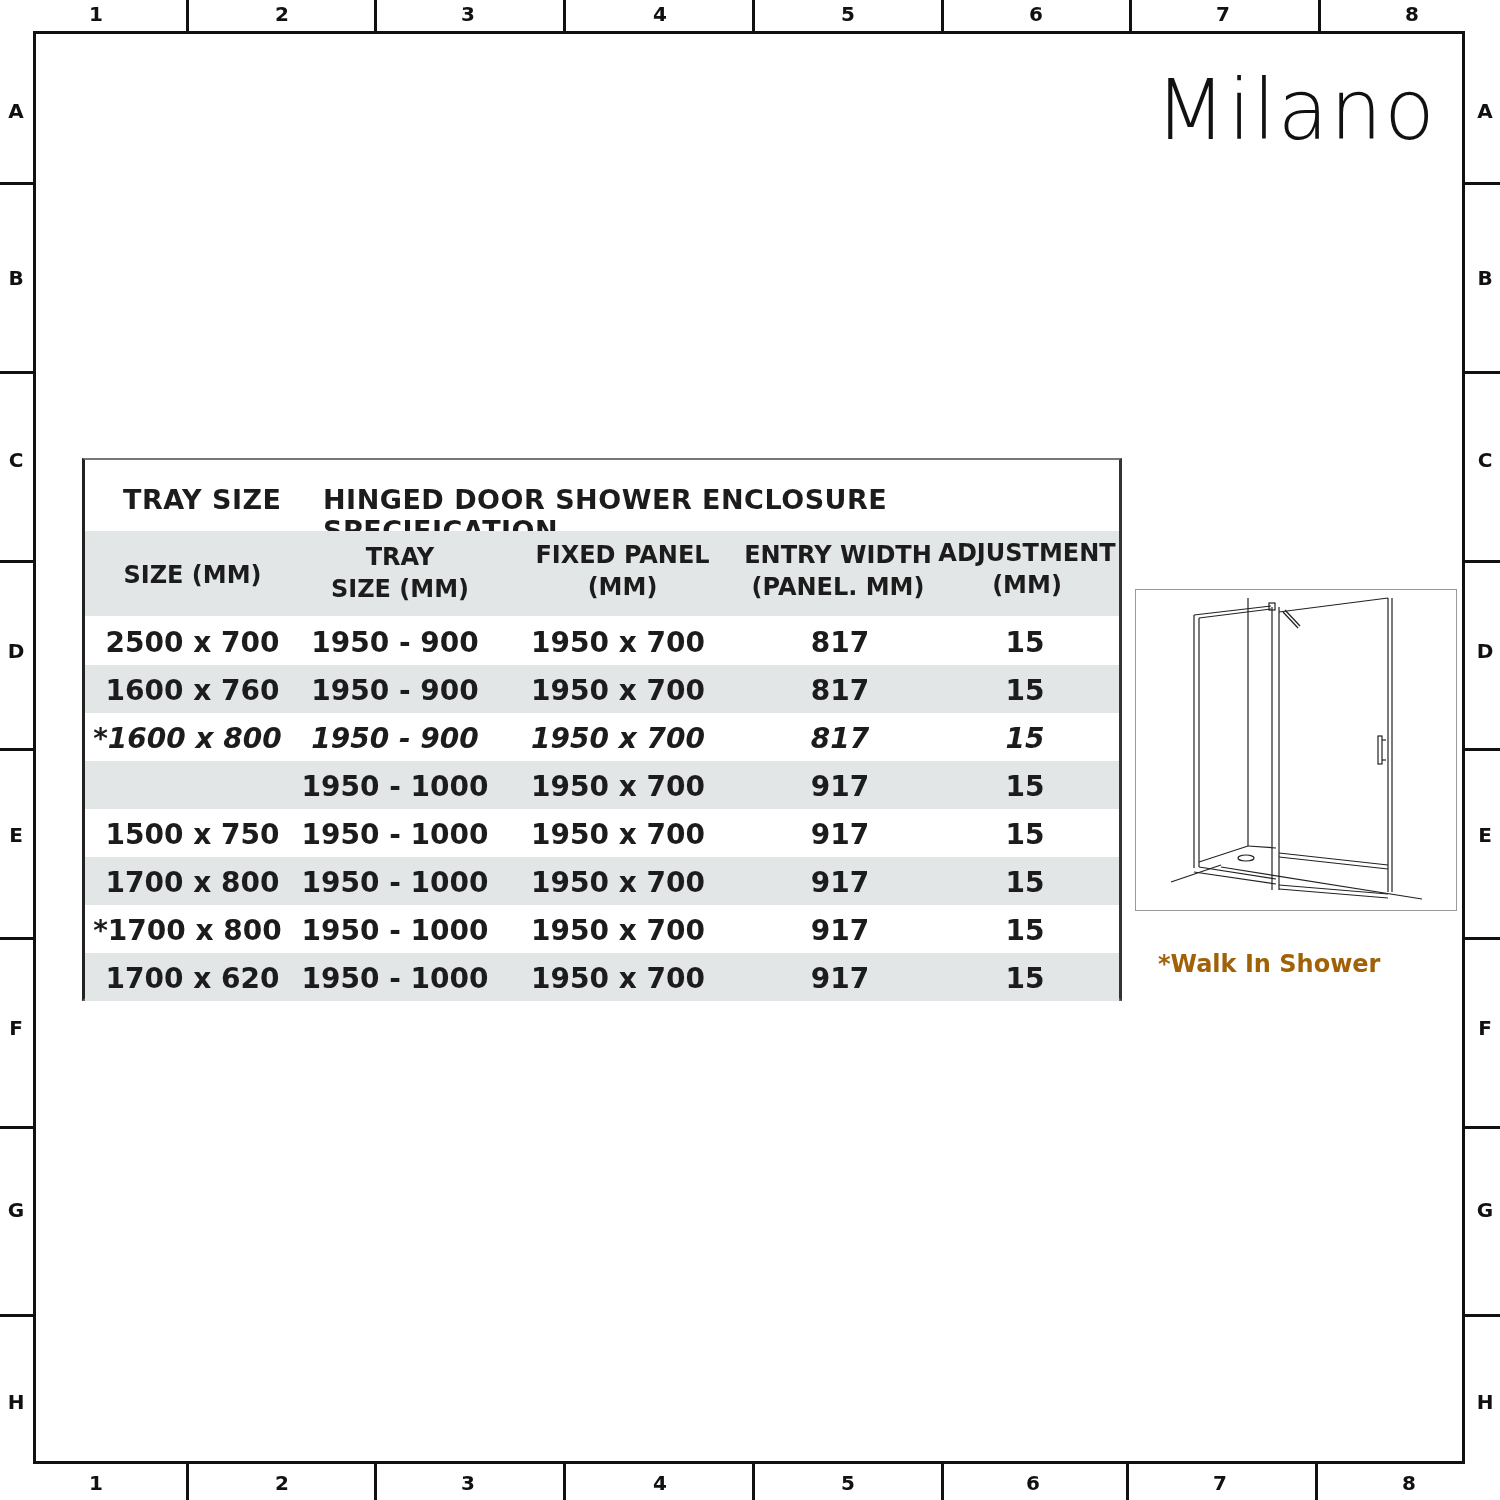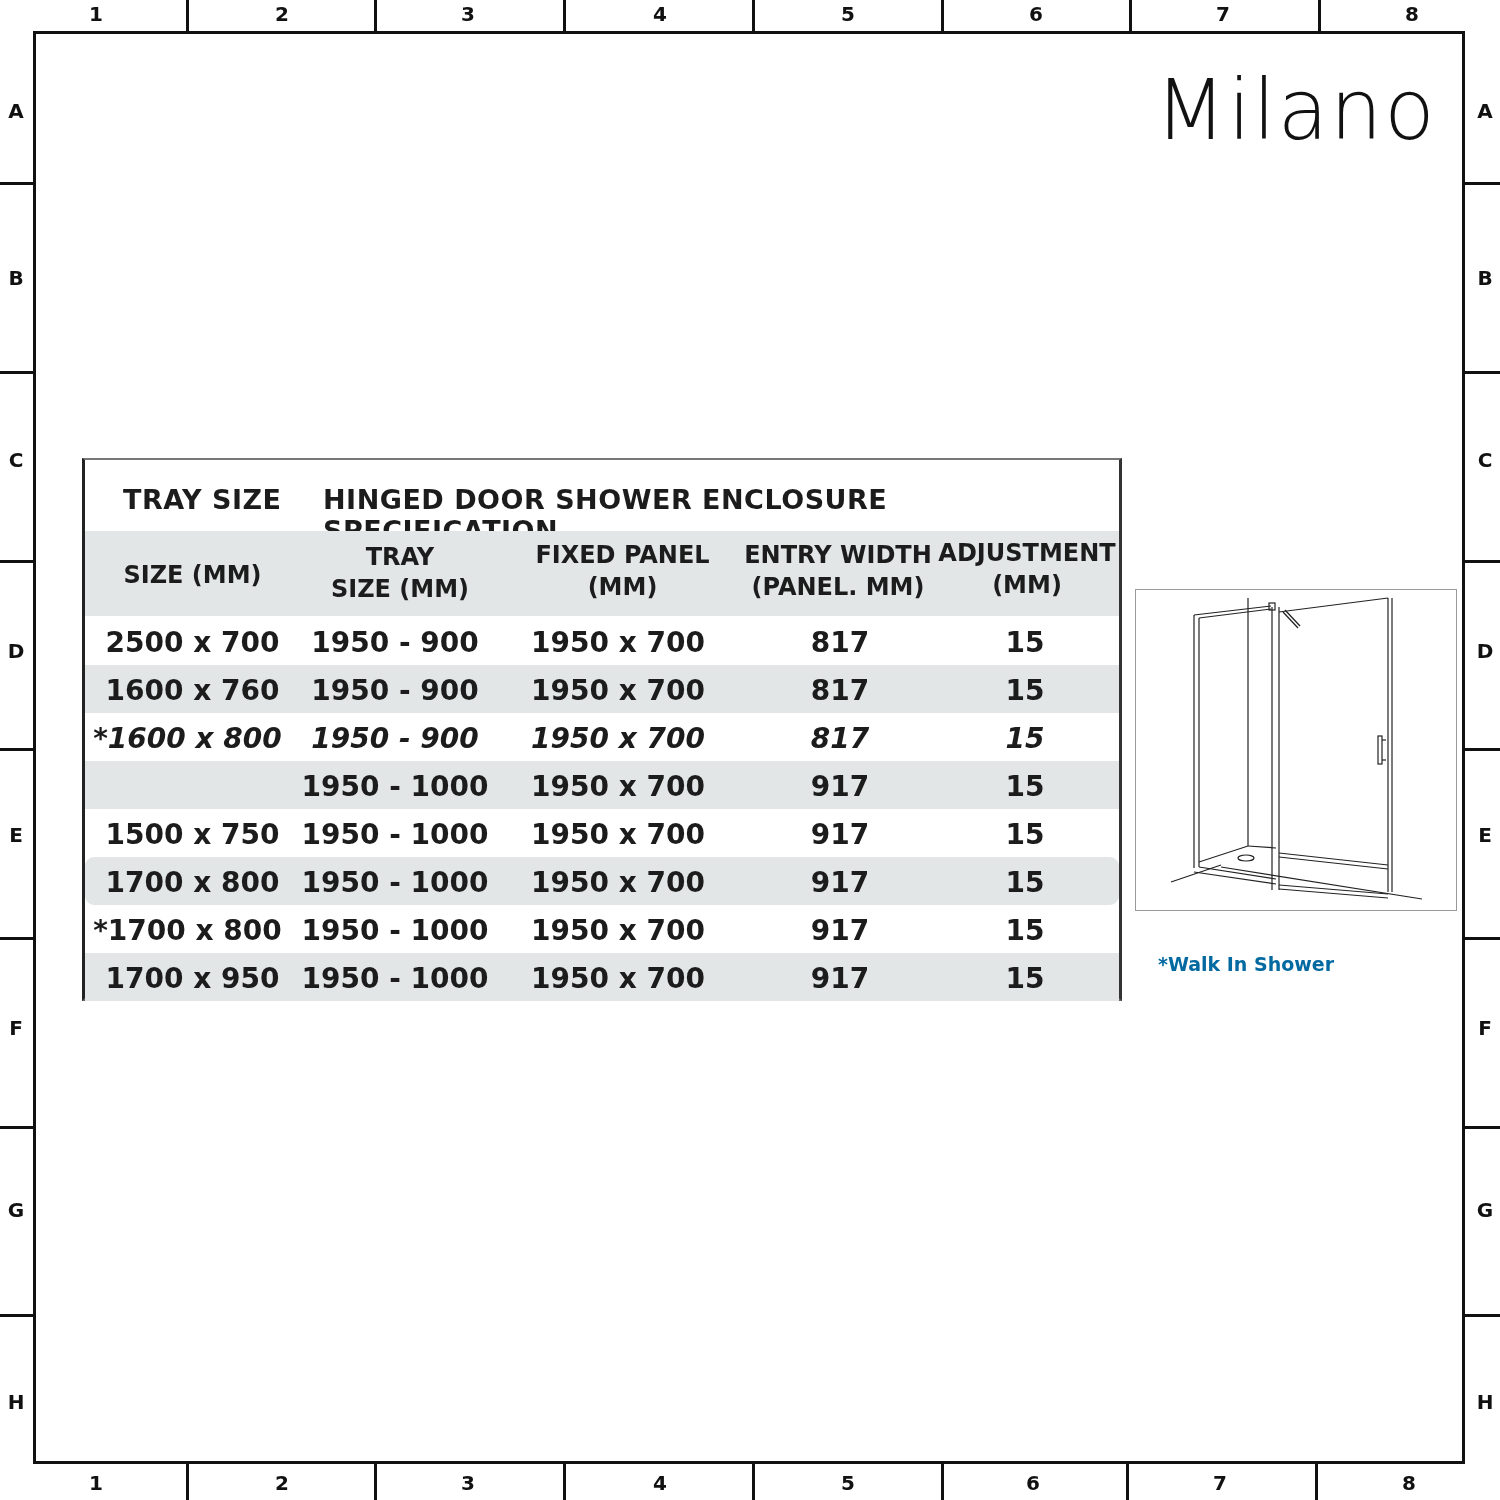--- a/index.html
+++ b/index.html
@@ -29,22 +29,22 @@
     .head-row { position: absolute; left: 0; top: 71px; width: 100%; height: 85px; background: #e3e6e7; }
     .head-cell { position: absolute; font-size: 24px; font-weight: bold; text-align: center; line-height: 32px; }
     .data-row { position: absolute; left: 0; width: 100%; height: 48px; }
     .data-row.alt { background: #e3e6e7; }
     .cell { position: absolute; top: 0; height: 48px; line-height: 52px; font-size: 28px; font-weight: bold;
             text-align: center; white-space: nowrap; }
 
     
     .illus { position: absolute; left: 1135px; top: 589px; width: 322px; height: 322px;
              border: 1px solid #9a9a9a; box-sizing: border-box; background: #fff; }
-    .footnote { position: absolute; left: 1158px; top: 946px; font-size: 19px; font-weight: bold;
-                line-height: 37px; color: #0369a1; width: 300px; }
+    .footnote { position: absolute; left: 1158px; top: 946px; font-size: 24px; font-weight: bold;
+                line-height: 37px; color: #a16207; width: 300px; }
   </style>
 </head>
 <body>
 
 <div class="frame"></div>
 
 <div class="tick-v" style="left:186px; top:0; height:32px;"></div>
 <div class="tick-v" style="left:374px; top:0; height:32px;"></div>
 <div class="tick-v" style="left:563px; top:0; height:32px;"></div>
 <div class="tick-v" style="left:752px; top:0; height:32px;"></div>
@@ -169,36 +169,36 @@
     <div class="cell" style="left:700px; width:110px;">917</div>
     <div class="cell" style="left:890px; width:100px;">15</div>
   </div>
   <div class="data-row" style="top:349px;">
     <div class="cell" style="left:0; width:215px;">1500 x 750</div>
     <div class="cell" style="left:210px; width:200px;">1950 - 1000</div>
     <div class="cell" style="left:428px; width:210px;">1950 x 700</div>
     <div class="cell" style="left:700px; width:110px;">917</div>
     <div class="cell" style="left:890px; width:100px;">15</div>
   </div>
-  <div class="data-row alt" style="top:397px;border-radius:9px;">
+  <div class="data-row alt" style="top:397px;">
     <div class="cell" style="left:0; width:215px;">1700 x 800</div>
     <div class="cell" style="left:210px; width:200px;">1950 - 1000</div>
     <div class="cell" style="left:428px; width:210px;">1950 x 700</div>
     <div class="cell" style="left:700px; width:110px;">917</div>
     <div class="cell" style="left:890px; width:100px;">15</div>
   </div>
   <div class="data-row" style="top:445px;">
     <div class="cell" style="left:0; width:205px;">*1700 x 800</div>
     <div class="cell" style="left:210px; width:200px;">1950 - 1000</div>
     <div class="cell" style="left:428px; width:210px;">1950 x 700</div>
     <div class="cell" style="left:700px; width:110px;">917</div>
     <div class="cell" style="left:890px; width:100px;">15</div>
   </div>
   <div class="data-row alt" style="top:493px;">
-    <div class="cell" style="left:0; width:215px;">1700 x 950</div>
+    <div class="cell" style="left:0; width:215px;">1700 x 620</div>
     <div class="cell" style="left:210px; width:200px;">1950 - 1000</div>
     <div class="cell" style="left:428px; width:210px;">1950 x 700</div>
     <div class="cell" style="left:700px; width:110px;">917</div>
     <div class="cell" style="left:890px; width:100px;">15</div>
   </div>
 </div>
 
 <div class="illus">
   <svg width="320" height="320" viewBox="0 0 320 320" xmlns="http://www.w3.org/2000/svg">
     <g fill="none" stroke="#222" stroke-width="1.2">

